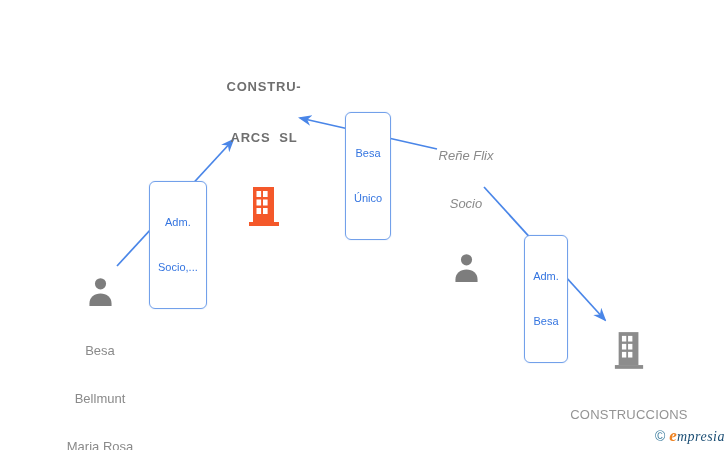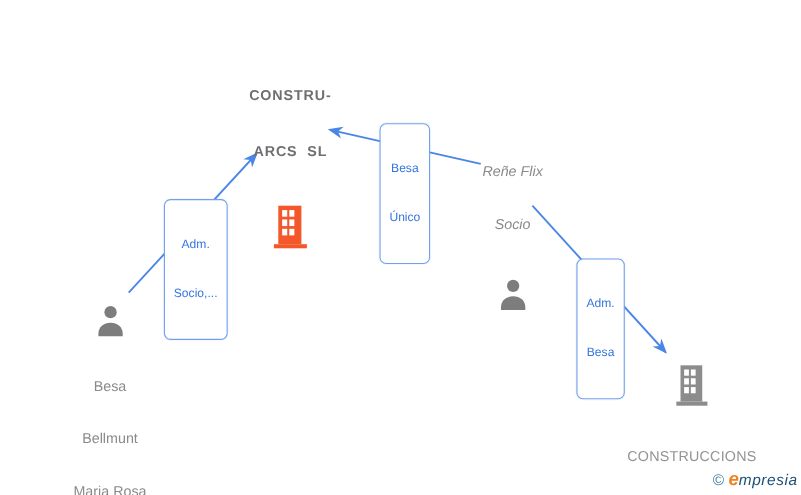--- a/index.html
+++ b/index.html
@@ -54,21 +54,21 @@
   #el-adm1{left:149px;top:181px;min-width:57px;}
   #el-socio{left:345px;top:112px;min-width:43px;}
   #el-adm2{left:524px;top:235px;min-width:44px;}
 
   #watermark{
     position:absolute;right:3px;bottom:4px;
     font-size:13.5px;display:flex;align-items:baseline;gap:4px;
     text-decoration:none;cursor:pointer;
   }
   #watermark .copy{color:var(--brand-copyright);font-size:14px;}
-  .brand{font-family:Liberation Sans, sans-serif;font-style:italic;margin-top:20px;}
+  .brand{font-family:Liberation Serif, serif;font-style:italic;margin-top:20px;}
   .brand .b-first{color:var(--brand-orange);font-size:17px;font-weight:bold;}
   .brand .b-rest{color:var(--brand-navy);font-size:14px;letter-spacing:.5px;}
 </style>
 </head>
 <body>
 
 <div id="canvas">
 
   <svg id="edges" viewBox="0 0 728 450">
     <defs>

